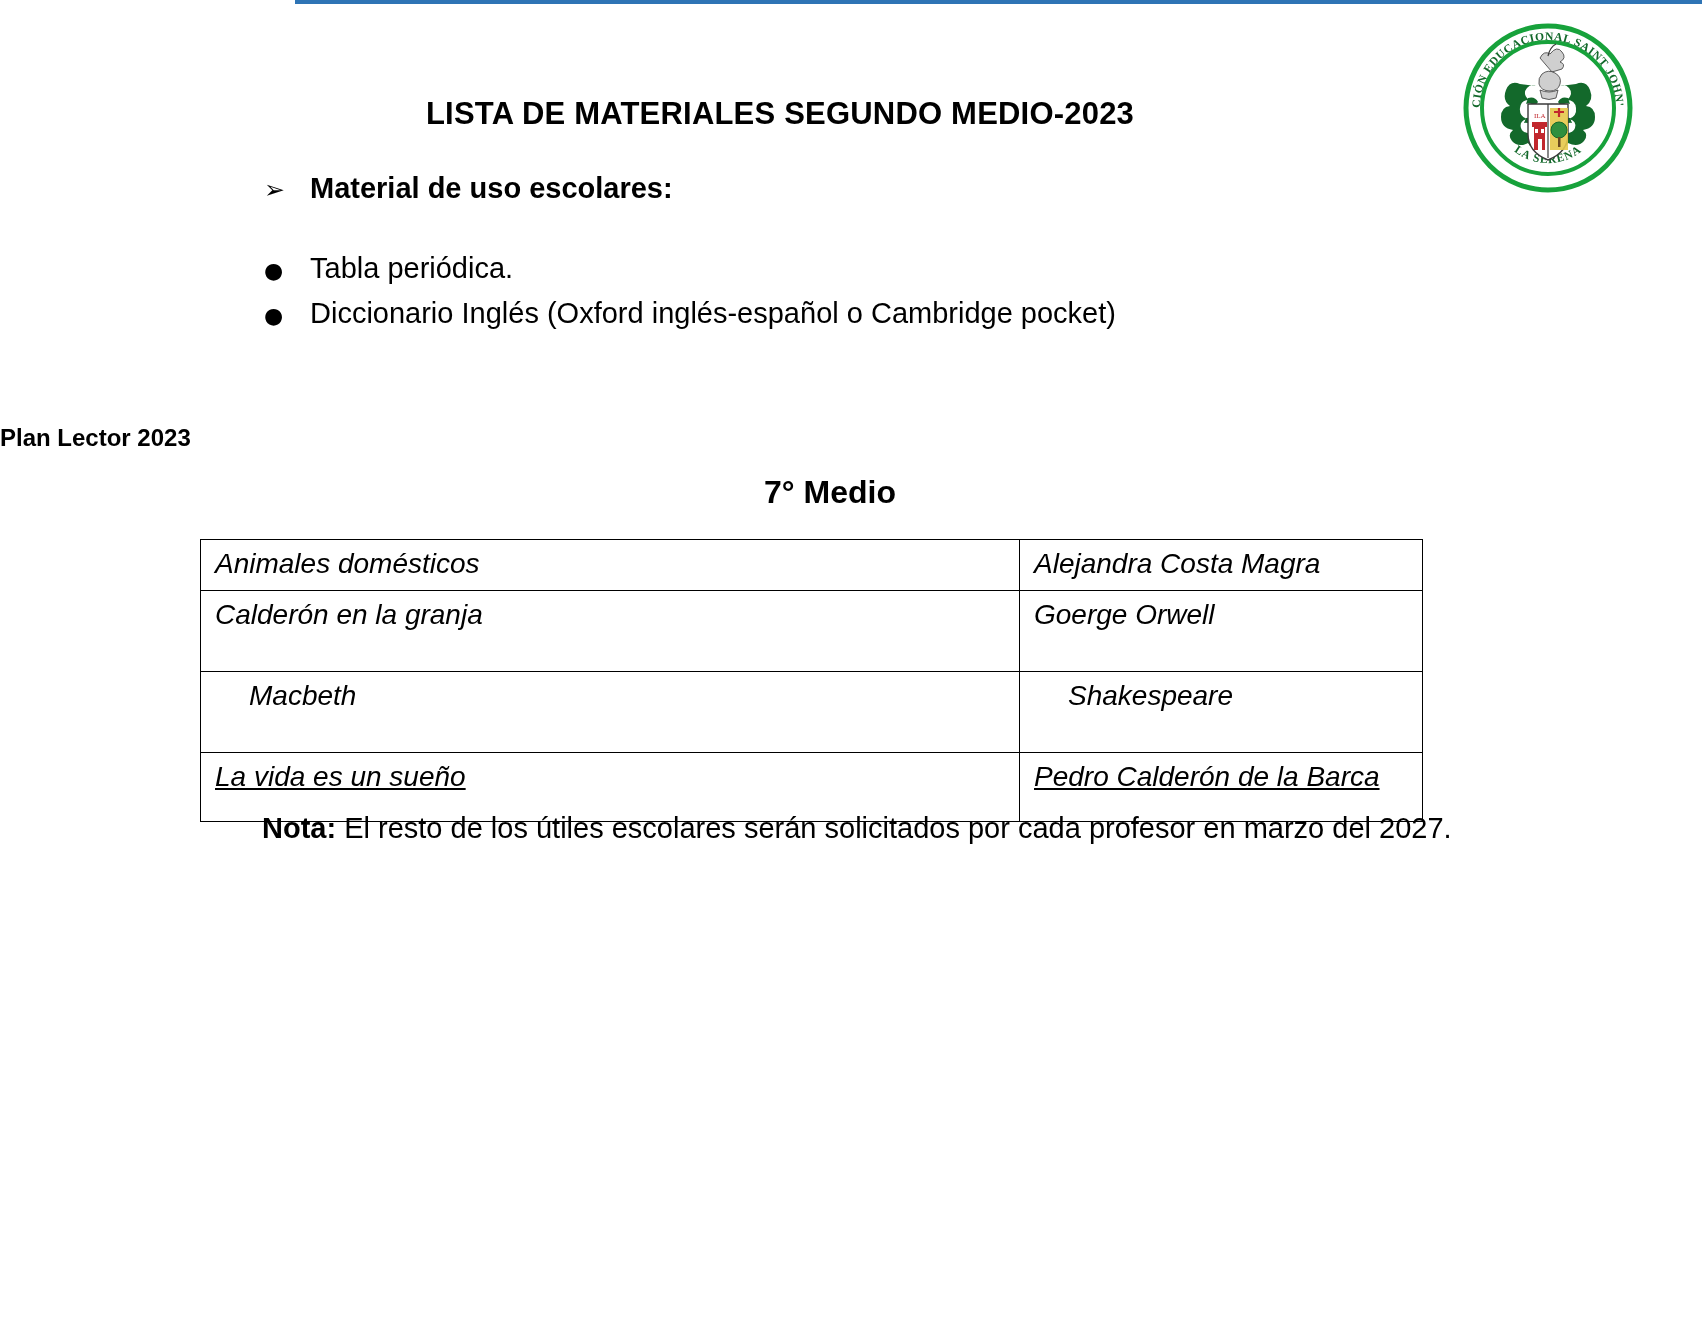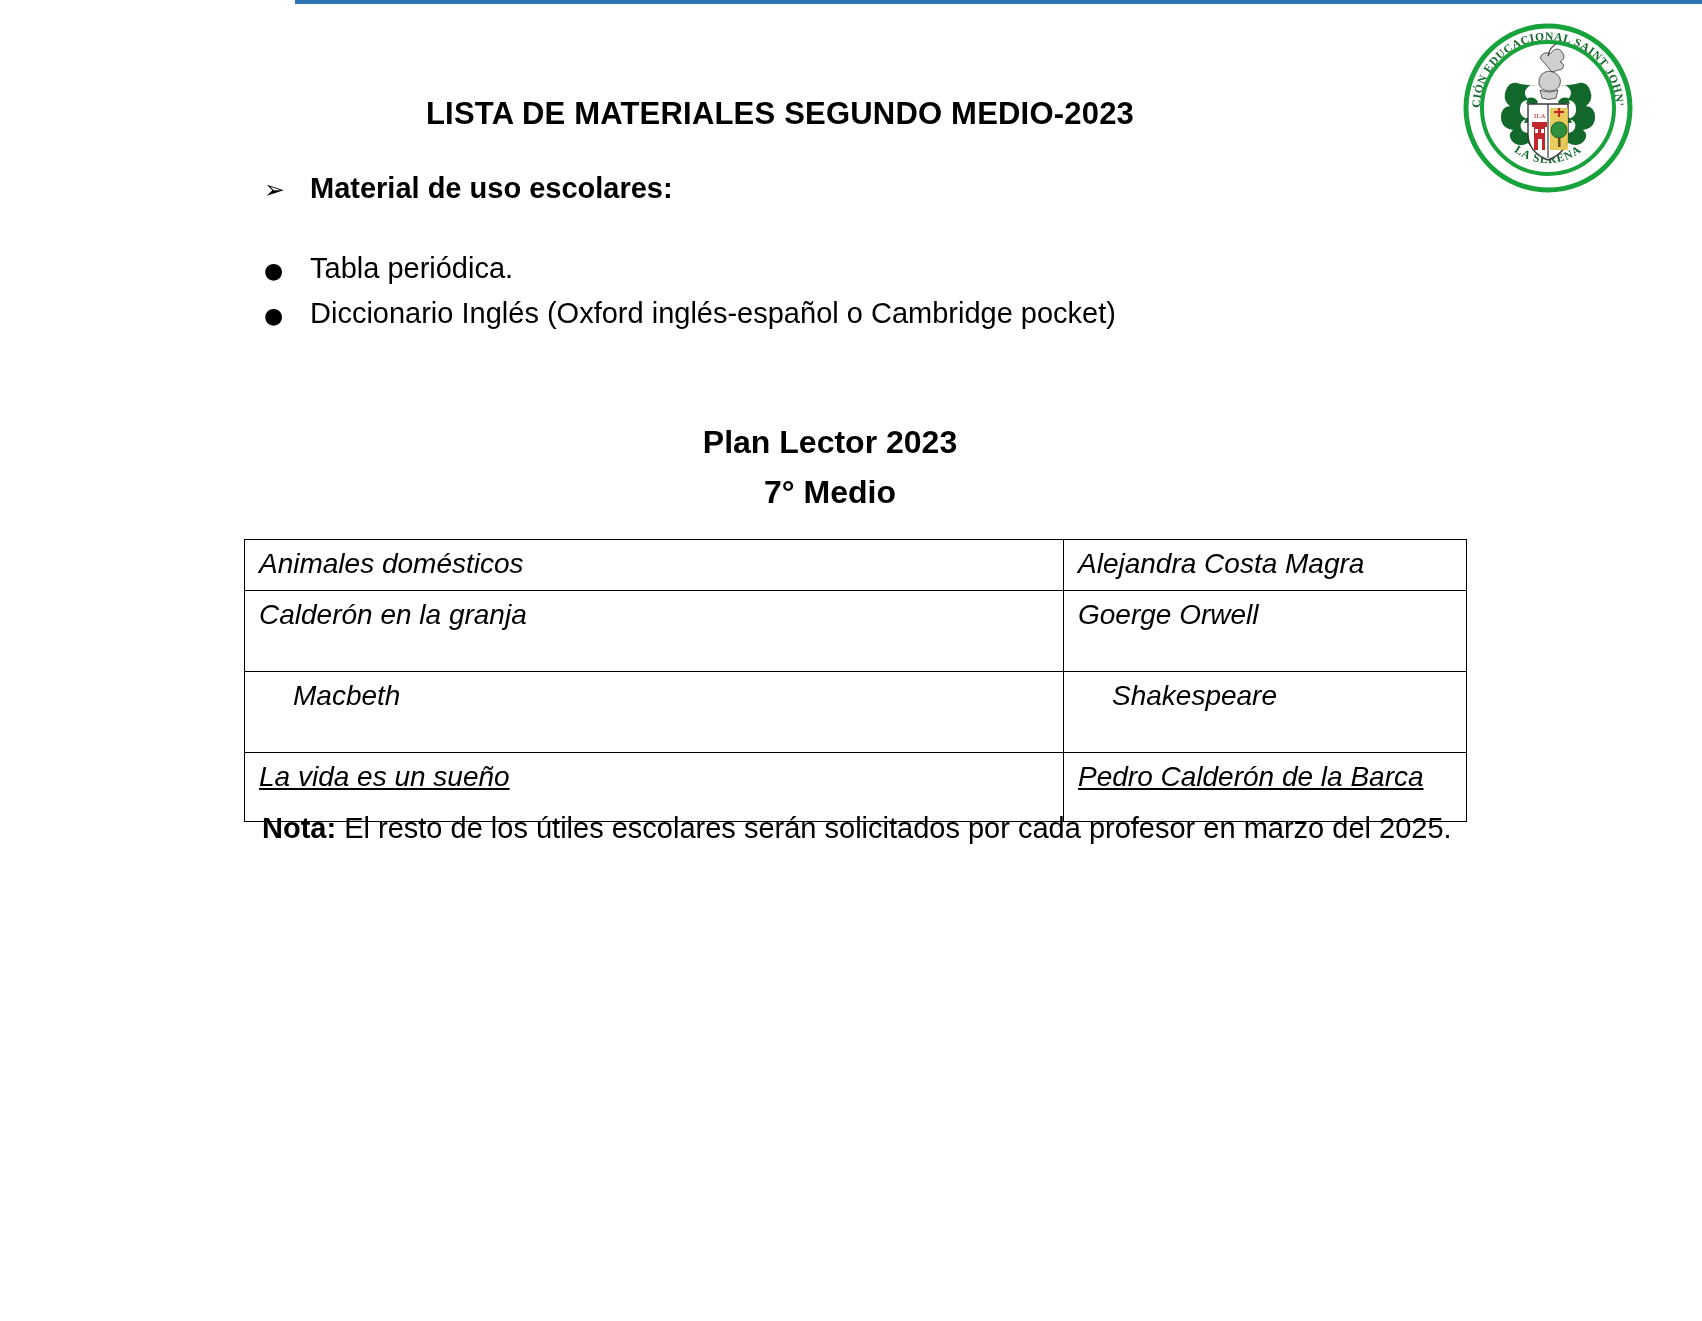--- a/index.html
+++ b/index.html
@@ -94,45 +94,44 @@
     font-size: 29px;
     white-space: nowrap;
   }
 
   
   .plan-heading {
     position: absolute;
     left: 0;
     top: 424px;
     width: 1660px;
-    text-align: center;
-    font-family: "Liberation Sans", sans-serif;
-    font-weight: bold;
-    font-size: 32px;
+    text-align: left;
+    font-family: "Liberation Sans", sans-serif;
+    font-weight: bold;
+    font-size: 24px;
   }
   .plan-subheading {
     position: absolute;
     left: 0;
     top: 474px;
     width: 1660px;
     text-align: center;
     font-family: "Liberation Sans", sans-serif;
     font-weight: bold;
     font-size: 32px;
   }
 
   
   .reading-table {
     position: absolute;
     left: 200px;
     top: 539px;
     width: 1164px;
     border-collapse: collapse;
     table-layout: fixed;
-    margin-left: 44px;
   }
   .reading-table td {
     border: 1.5px solid #000000;
     padding: 8px 14px 10px 14px;
     font-family: "Liberation Sans", sans-serif;
     font-style: italic;
     font-size: 28px;
     vertical-align: top;
     line-height: 1.15;
   }
@@ -255,14 +254,14 @@
       <td class="col-author">Shakespeare</td>
     </tr>
     <tr class="r4">
       <td class="col-title">La vida es un sueño</td>
       <td class="col-author">Pedro Calderón de la Barca</td>
     </tr>
   </tbody>
 </table>
 
 <div class="nota">
-  <b>Nota:</b><span> El resto de los útiles escolares serán solicitados por cada profesor en marzo del 2025.</span>
+  <b>Nota:</b><span> El resto de los útiles escolares serán solicitados por cada profesor en marzo del 2027.</span>
 </div>
 
 </body></html>

